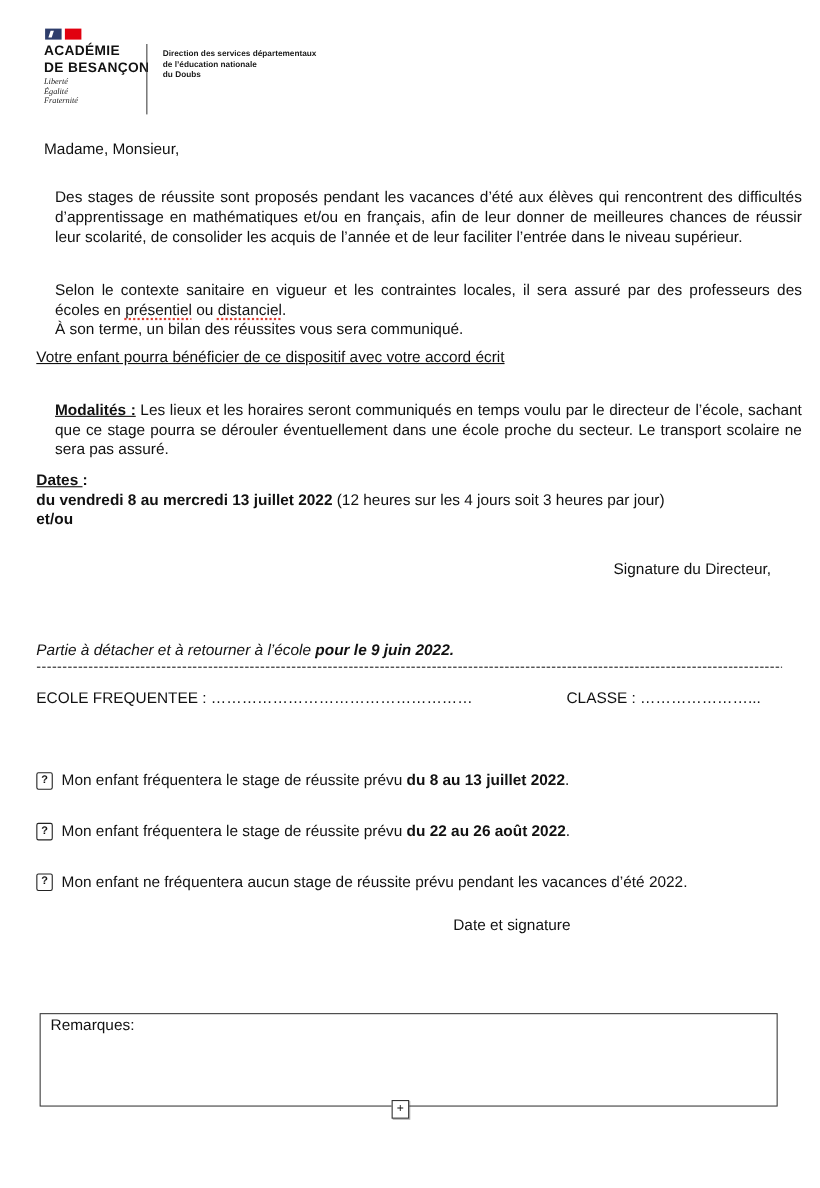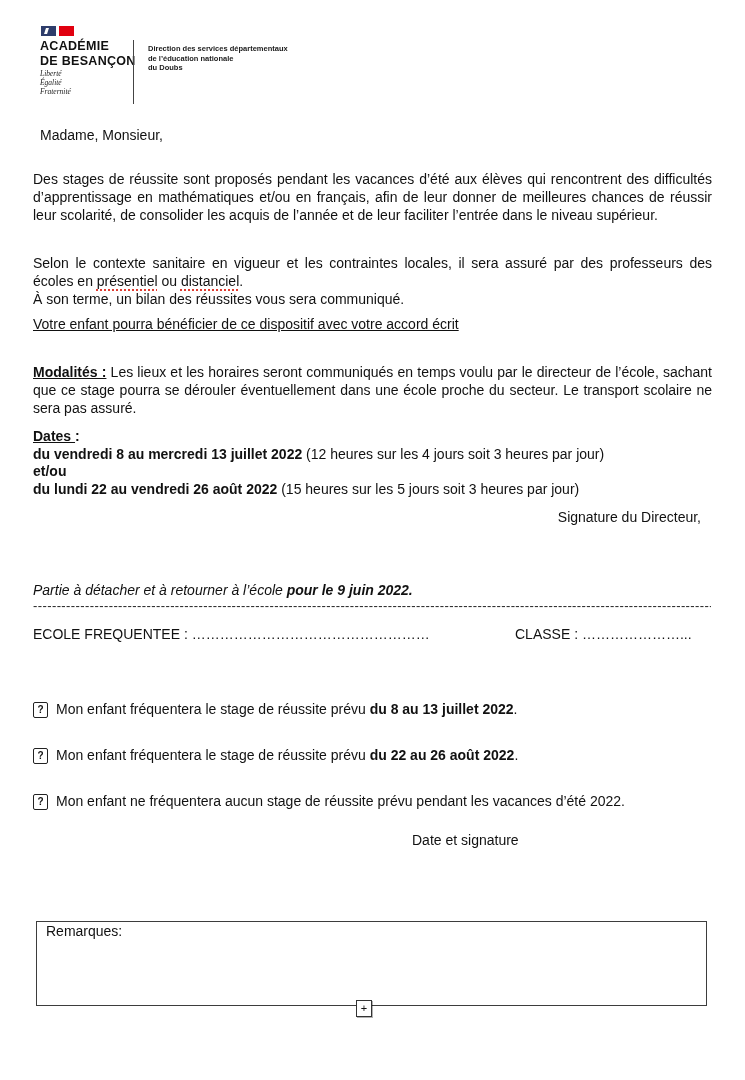--- a/index.html
+++ b/index.html
@@ -25,21 +25,21 @@
   .flag-rect{width:15px;height:10px;position:relative;}
   .flag-blue{background:var(--flag-blue);}
   .flag-blue::after{content:"";position:absolute;left:4px;top:2px;width:3px;height:6px;background:#fff;transform:skewX(-18deg);}
   .flag-red{background:var(--flag-red);}
   .academy{font-weight:bold;font-size:12.5px;line-height:15px;letter-spacing:0.3px;}
   .motto{font-family:"Liberation Serif","DejaVu Serif",serif;font-style:italic;font-size:7.5px;line-height:9px;margin-top:0;color:#222;}
   .hdr-divider{left:133px;top:40px;width:1px;height:64px;background:#444;}
   .direction{left:148px;top:44px;font-size:7.5px;font-weight:bold;line-height:9.5px;color:#1a1a1a;}
   
   .body-block{left:33px;width:679px;line-height:18px;}
-  .just{text-align:justify;}
+  .just{text-align:justify;margin-left:17px;}
   .b{font-weight:bold;}
   .u{text-decoration:underline;}
   .spell{text-decoration:underline dotted var(--spellcheck-red);text-decoration-thickness:1.5px;text-underline-offset:2.5px;}
   .sig{left:33px;width:679px;text-align:right;padding-right:11px;box-sizing:border-box;}
   .italic{font-style:italic;}
   .cutline{left:33px;width:678px;overflow:hidden;white-space:nowrap;font-size:13px;letter-spacing:0.4px;color:#222;}
   .fieldline{left:33px;width:679px;white-space:nowrap;overflow:hidden;}
   .field-right{position:absolute;left:482px;top:0;}
   .field-right2{position:absolute;left:329px;top:0;font-family:Liberation Mono, monospace;}
   .cbrow{left:33px;width:690px;display:flex;align-items:flex-start;gap:8px;}
@@ -101,21 +101,20 @@
   <div class="abs body-block" style="top:315px;">
     <span class="u">Votre enfant pourra bénéficier de ce dispositif avec votre accord écrit </span>
   </div>
 
   <div class="abs body-block just" style="top:363px;"><span class="b u">Modalités :</span><span> Les lieux et les horaires seront communiqués en temps voulu par le directeur de l’école, sachant que ce stage pourra se dérouler éventuellement dans une école proche du secteur. Le transport scolaire ne sera pas assuré.</span></div>
 
   <div class="abs body-block" style="top:428px;line-height:17.5px;">
     <div><span class="b u">Dates </span><span class="b">:</span></div>
     <div><span class="b">du vendredi 8 au mercredi 13 juillet 2022</span><span> (12 heures sur les 4 jours soit 3 heures par jour)</span></div>
     <div class="b">et/ou</div>
-    <div><span class="b">du lundi 22 au vendredi 26 août 2022</span><span> (15 heures sur les 5 jours soit 3 heures par jour)</span></div>
   </div>
 
   <div class="abs sig" style="top:509px;">Signature du Directeur,</div>
 
   <div class="abs body-block italic" style="top:581px;"><span>Partie à détacher et à retourner à l’école </span><span class="b">pour le 9 juin 2022.</span></div>
 
   <div class="abs cutline" style="top:598px;">--------------------------------------------------------------------------------------------------------------------------------------------------------------------------------------------------------</div>
 
   <div class="abs fieldline" style="top:626px;">
     <span><span>ECOLE FREQUENTEE : </span><span>……………………………………………</span></span>

